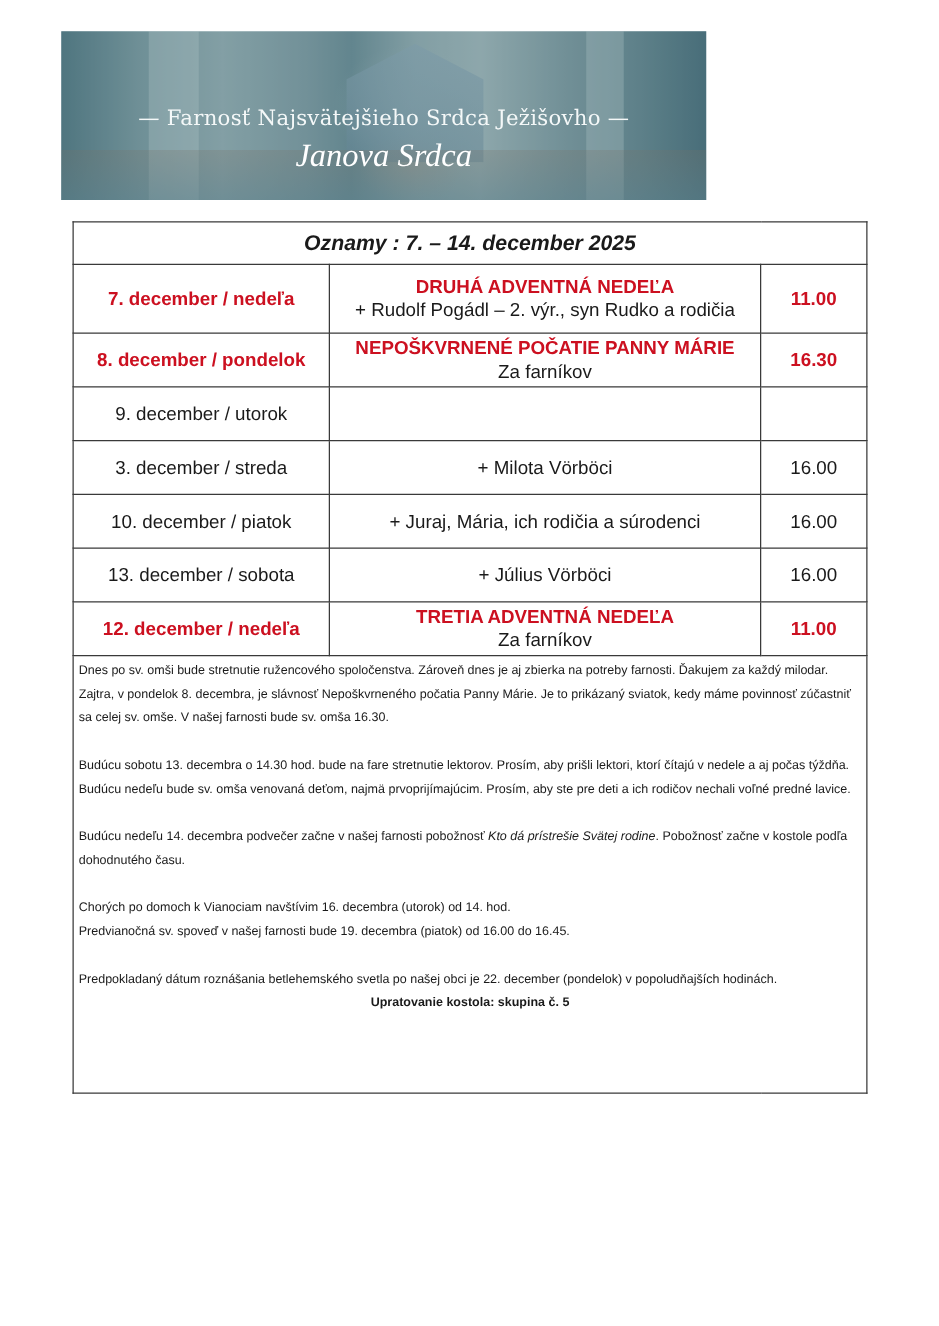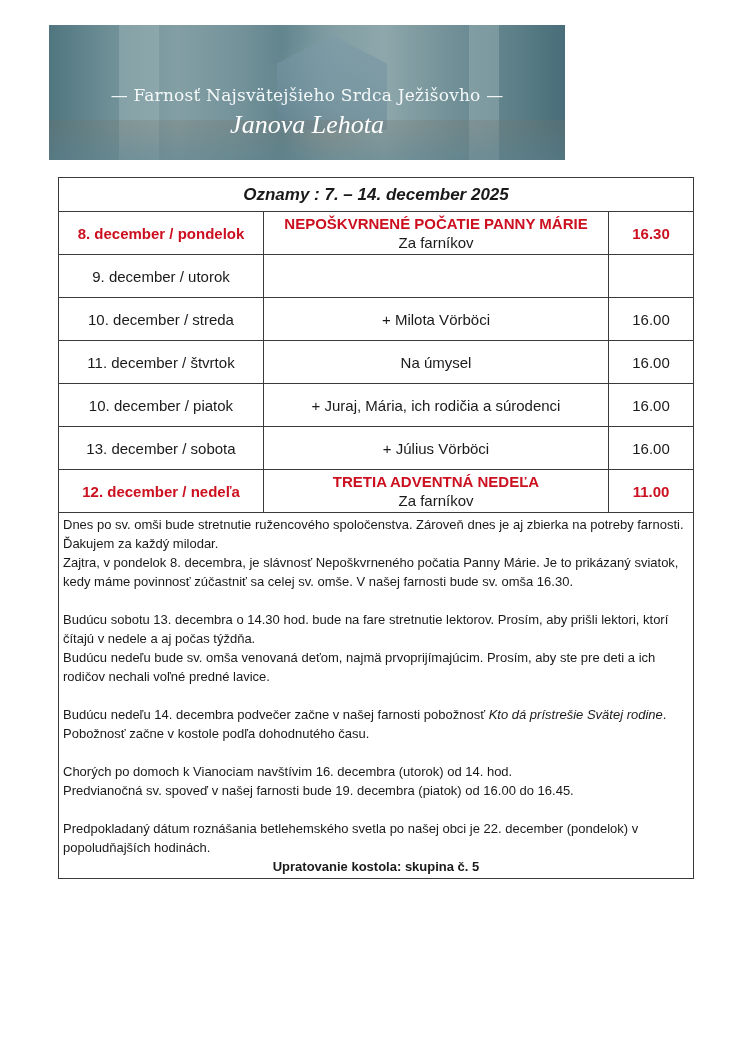--- a/index.html
+++ b/index.html
@@ -35,83 +35,86 @@
                   font-size: 15px; padding: 0 4px; line-height: 19px; }
   .ann-table td.head { font-size: 17px; font-weight: bold; height: 33px; font-style: italic; }
   .red { color: #cc1020; font-weight: bold; }
   .col-date { width: 205px; }
   .col-int { width: 345px; }
   .col-time { width: 85px; }
   .h-row1 { height: 55px; }
   .h-row2 { height: 43px; margin-left: 12px; }
   .h-rowN { height: 43px; padding-left: 21px; }
 
-  td.notes { text-align: left; vertical-align: top; font-size: 13px; line-height: 19px;
+  td.notes { text-align: left; vertical-align: top; font-size: 10px; line-height: 19px;
              padding: 2px 4px 2px 4px; height: 345px; }
   .notes p { margin: 0; }
   .notes .gap { height: 19px; }
   .notes .center { text-align: center; font-weight: bold; }
 </style>
 </head>
 <body>
 
 <div class="banner">
   <div class="pillar" style="left:70px;width:40px;"></div>
   <div class="pillar" style="left:420px;width:30px;"></div>
   <div class="altar"></div>
   <div class="floor"></div>
   <div class="overlay"></div>
   <div class="banner-title">— Farnosť Najsvätejšieho Srdca Ježišovho —</div>
-  <div class="banner-subtitle">Janova Lehota</div>
+  <div class="banner-subtitle">Janova Srdca</div>
   <svg class="banner-logo" viewBox="0 0 36 36">
     <circle cx="18" cy="18" r="12" fill="none" stroke="#e8f0f0" stroke-width="3" opacity="0.85"></circle>
     <rect x="15" y="1" width="6" height="34" fill="none" stroke="#e8f0f0" stroke-width="1.2" opacity="0.8"></rect>
     <rect x="1" y="15" width="34" height="6" fill="none" stroke="#e8f0f0" stroke-width="1.2" opacity="0.8"></rect>
     <path d="M18 24 C10 18 12 11 16 12 C17 12.5 18 13.5 18 14 C18 13.5 19 12.5 20 12 C24 11 26 18 18 24 Z" fill="#3c5a63"></path>
   </svg>
 </div>
 
 <table class="ann-table">
   <colgroup>
       <col class="col-date">
       <col class="col-int">
       <col class="col-time">
     </colgroup>
   <tbody>
     <tr>
       <td class="head" colspan="3">Oznamy : 7. – 14. december 2025</td>
     </tr>
 
+    <tr class="h-row1">
+      <td class="red">7. december / nedeľa</td>
+      <td>
+        <div class="red">DRUHÁ ADVENTNÁ NEDEĽA</div>
+        <div>+ Rudolf Pogádl – 2. výr., syn Rudko a rodičia</div>
+      </td>
+      <td class="red">11.00</td>
+    </tr>
 
     <tr class="h-row2">
       <td class="red">8. december / pondelok</td>
       <td>
         <div class="red">NEPOŠKVRNENÉ POČATIE PANNY MÁRIE</div>
         <div>Za farníkov</div>
       </td>
       <td class="red">16.30</td>
     </tr>
 
     <tr class="h-rowN">
       <td>9. december / utorok</td>
       <td></td>
       <td></td>
     </tr>
 
     <tr class="h-rowN">
-      <td>10. december / streda</td>
+      <td>3. december / streda</td>
       <td>+ Milota Vörböci</td>
       <td>16.00</td>
     </tr>
 
-    <tr class="h-rowN">
-      <td>11. december / štvrtok</td>
-      <td>Na úmysel</td>
-      <td>16.00</td>
-    </tr>
 
     <tr class="h-rowN">
       <td>10. december / piatok</td>
       <td>+ Juraj, Mária, ich rodičia a súrodenci</td>
       <td>16.00</td>
     </tr>
 
     <tr class="h-rowN">
       <td>13. december / sobota</td>
       <td>+ Július Vörböci</td>

